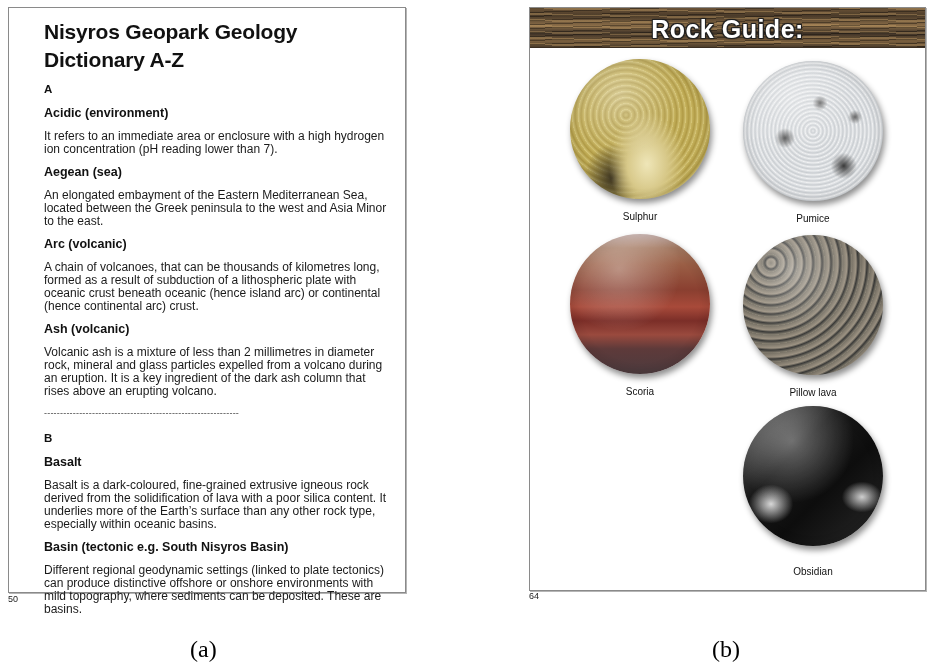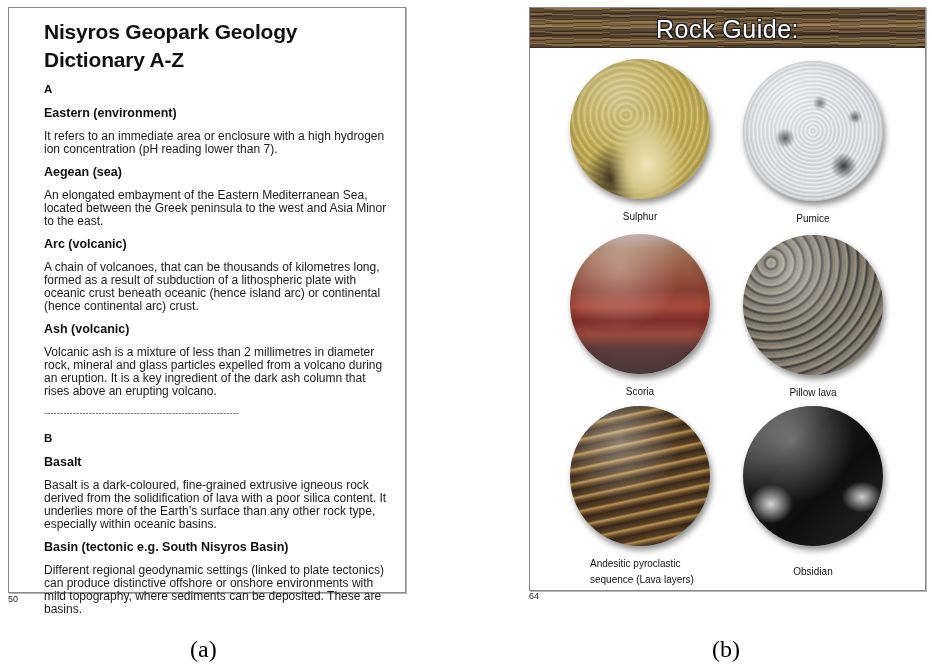--- a/index.html
+++ b/index.html
@@ -21,21 +21,21 @@
   .def { font-size: 12px; line-height: 13px; margin: 0 0 9px 0; color: #1a1a1a; }
   .separator { font-size: 9px; letter-spacing: 0.2px; color: #444; margin: 4px 0 12px 0; line-height: 12px; overflow: hidden; white-space: nowrap; width: 235px; }
 
   
   .banner { position: absolute; left: 0; top: 0; width: 100%; height: 39px;
     background:
       repeating-linear-gradient(178deg, rgba(0,0,0,0.35) 0px, rgba(0,0,0,0.35) 1px, transparent 1px, transparent 4px),
       repeating-linear-gradient(181deg, rgba(210,170,110,0.35) 0px, rgba(210,170,110,0.35) 2px, transparent 2px, transparent 6px),
       linear-gradient(180deg, #6b5337 0%, #4a3a29 20%, #8a6d48 45%, #3d3126 65%, #7a5f3e 85%, #4b3c2b 100%);
     border-bottom: 1px solid #3a2e22;
-    display: flex; align-items: center; justify-content: center; }
+    display: flex; align-items: center; justify-content: center; font-weight: bold; }
   .banner-title { font-size: 25px; color: #fff; letter-spacing: 0.5px;
     text-shadow: -1px -1px 0 #222, 1px -1px 0 #222, -1px 1px 0 #222, 1px 1px 0 #222, 0 0 3px #000; margin-top: 3px; }
 
   .rock { position: absolute; width: 150px; text-align: center; }
   .disc { width: 140px; height: 140px; border-radius: 50%; margin: 0 auto; position: relative;
     box-shadow: 2px 4px 6px rgba(0,0,0,0.45); overflow: hidden; }
   .disc::after { content: ""; position: absolute; inset: 0; border-radius: 50%;
     background: radial-gradient(circle at 35% 25%, rgba(255,255,255,0.35) 0%, rgba(255,255,255,0.0) 45%),
                 radial-gradient(circle at 50% 50%, rgba(0,0,0,0) 60%, rgba(0,0,0,0.25) 100%); }
   .rock-label { font-size: 10px; color: #111; margin-top: 10px; line-height: 16px; }
@@ -83,21 +83,21 @@
 
 <div class="page" id="page-a">
   <div class="dict">
     <h1 class="dict-title">
       <span>Nisyros Geopark Geology</span><br>
       <span>Dictionary A-Z</span>
     </h1>
 
     <div class="letter">A</div>
 
-    <div class="term">Eastern (environment)</div>
+    <div class="term">Acidic (environment)</div>
     <div class="def">It refers to an immediate area or enclosure with a high hydrogen ion concentration (pH reading lower than 7).</div>
 
     <div class="term">Aegean (sea)</div>
     <div class="def">An elongated embayment of the Eastern Mediterranean Sea, located between the Greek peninsula to the west and Asia Minor to the east.</div>
 
     <div class="term">Arc (volcanic)</div>
     <div class="def">A chain of volcanoes, that can be thousands of kilometres long, formed as a result of subduction of a lithospheric plate with oceanic crust beneath oceanic (hence island arc) or continental (hence continental arc) crust.</div>
 
     <div class="term">Ash (volcanic)</div>
     <div class="def">Volcanic ash is a mixture of less than 2 millimetres in diameter rock, mineral and glass particles expelled from a volcano during an eruption. It is a key ingredient of the dark ash column that rises above an erupting volcano.</div>
@@ -133,27 +133,20 @@
   <div class="rock" id="rock-scoria">
     <div class="disc"></div>
     <div class="rock-label">Scoria</div>
   </div>
 
   <div class="rock" id="rock-pillow">
     <div class="disc"></div>
     <div class="rock-label">Pillow lava</div>
   </div>
 
-  <div class="rock" id="rock-andesite">
-    <div class="disc"></div>
-    <div class="rock-label two-line">
-      <span>Andesitic pyroclastic</span><br>
-      <span>sequence (Lava layers)</span>
-    </div>
-  </div>
 
   <div class="rock" id="rock-obsidian">
     <div class="disc"></div>
     <div class="rock-label" style="margin-top:18px">Obsidian</div>
   </div>
 </div>
 <div class="page-number" id="page-b-number">64</div>
 
 <div class="caption" id="caption-a">(a)</div>
 <div class="caption" id="caption-b">(b)</div>

